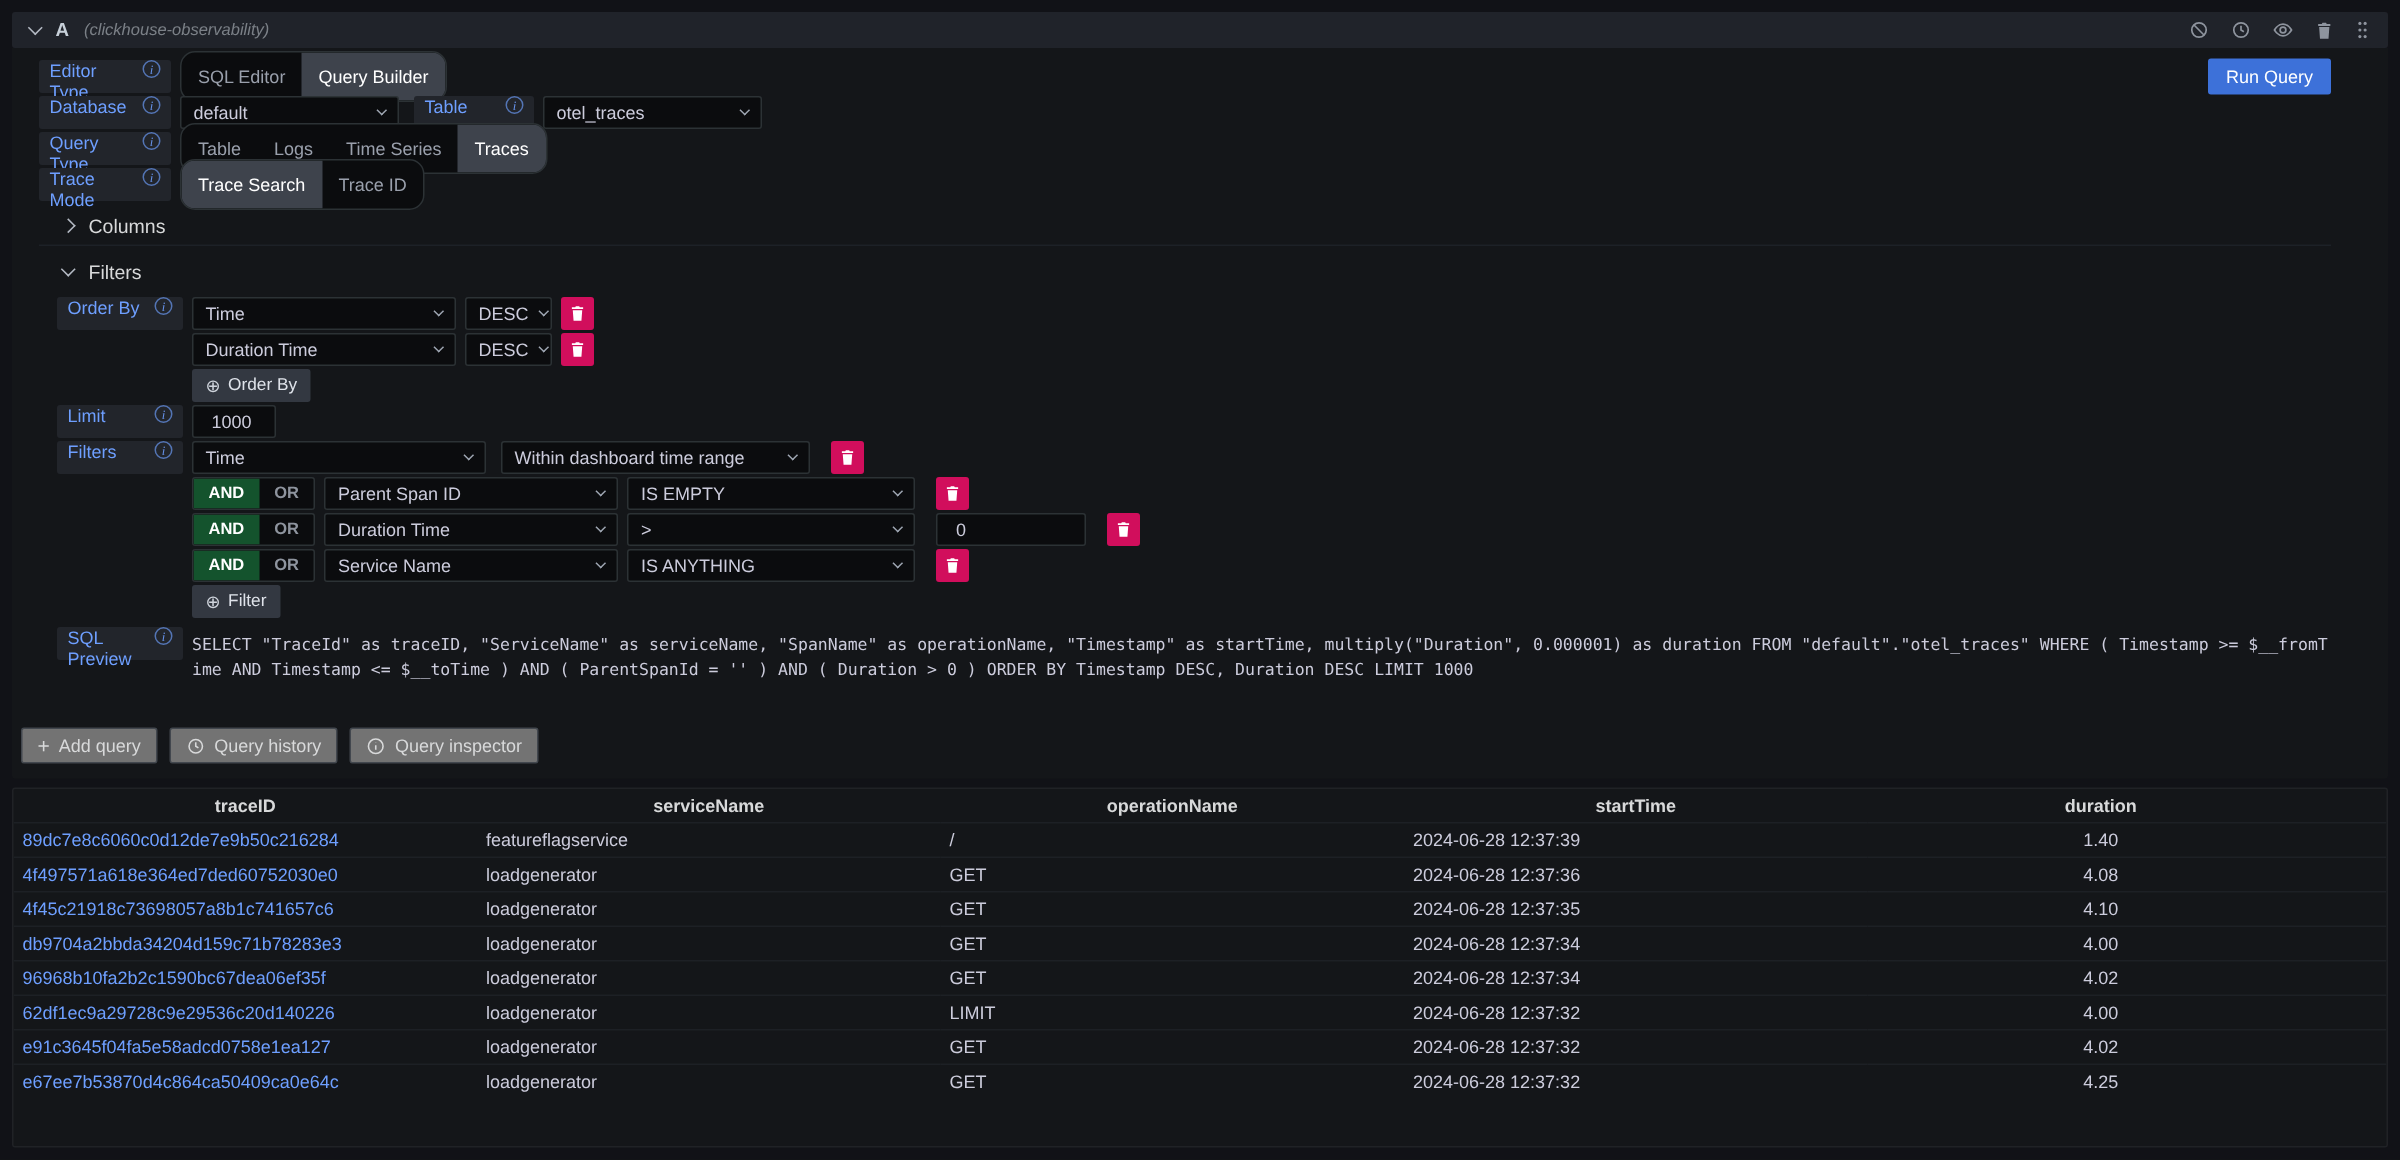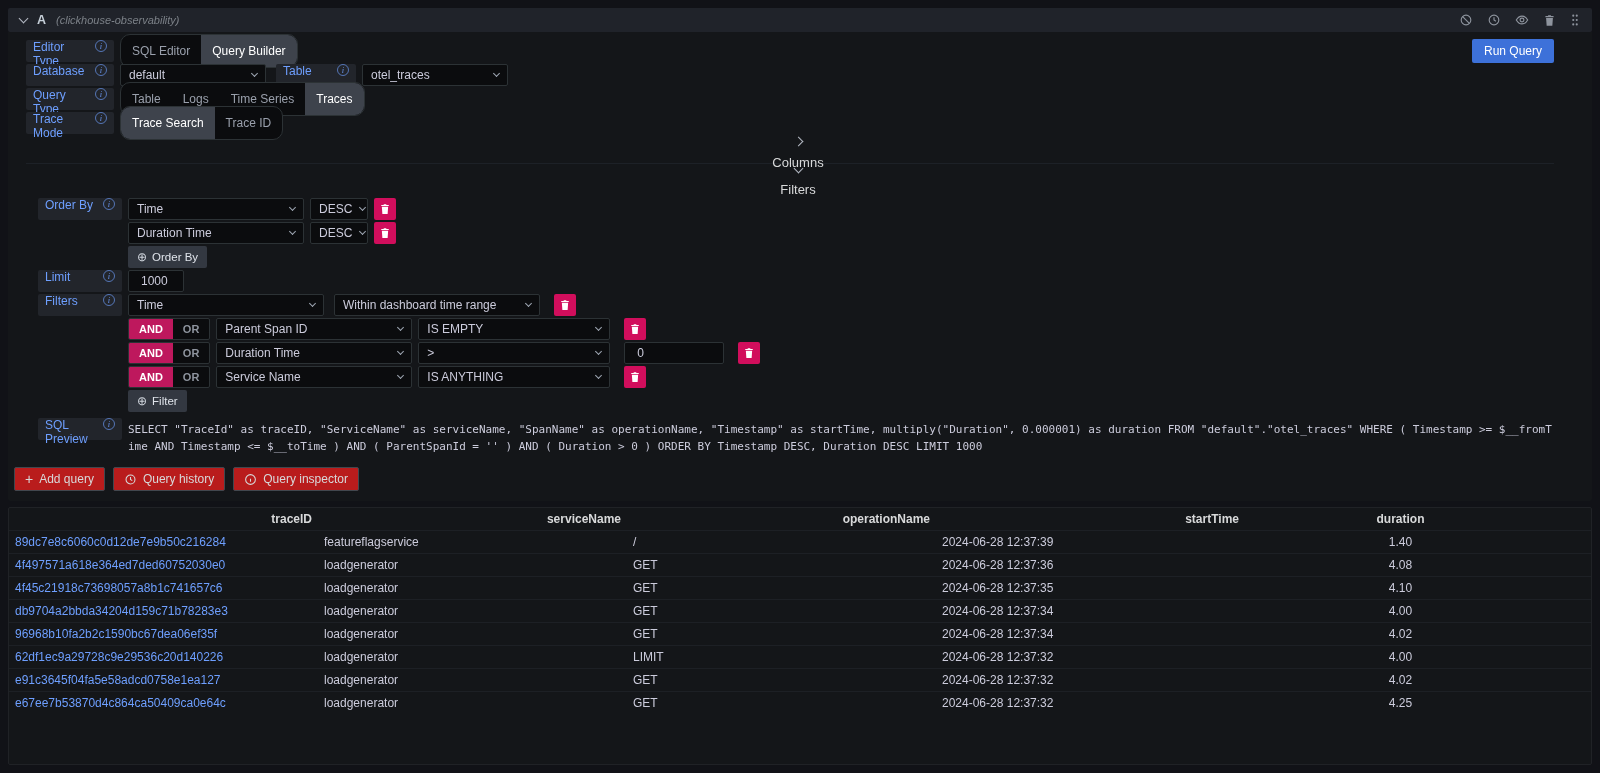--- a/index.html
+++ b/index.html
@@ -56,69 +56,70 @@
 
   .radio-group {
     display:inline-flex; height:34px; background:#0b0c0e; border:1px solid #2c3235;
     border-radius:10px; overflow:hidden; flex:0 0 auto;
   }
   .radio-item { padding:0 11px; display:flex; align-items:center; color:#9aa0ac; cursor:pointer; white-space:nowrap; }
   .radio-item.selected { background:#3e434c; color:#ffffff; }
 
   .bool-group { display:inline-flex; height:22px; border:1px solid #2c3235; border-radius:2px; overflow:hidden; flex:0 0 auto; background:#0b0c0e; }
   .bool-item { padding:0 10px; display:flex; align-items:center; color:#8e949e; cursor:pointer; font-weight:700; font-size:11px; }
-  .bool-item.selected { background:#be185d; color:#fff; }
+  .bool-item.selected { background:#14532d; color:#fff; }
 
   .trash-btn {
     width:22px; height:22px; flex:0 0 22px; background:#d10e5c; border:none; border-radius:2px;
     color:#fff; display:flex; align-items:center; justify-content:center; cursor:pointer; padding:0;
   }
 
   .run-btn {
     height:24px; background:#3d71d9; color:#fff; border:none; border-radius:2px;
     padding:0 12px; font-size:12px; font-weight:500; cursor:pointer; font-family:"Liberation Sans",sans-serif;
   }
 
   .add-btn {
     height:22px; background:#333841; border:none; border-radius:2px; color:#dfe3ea;
     display:inline-flex; align-items:center; gap:5px; padding:0 9px; font-size:11.5px; cursor:pointer;
     margin-left:90px; font-family:"Liberation Sans",sans-serif;
   }
   .add-btn::before { content:"⊕"; font-size:12px; color:#cfd4dc; }
 
-  .section-hdr { display:flex; align-items:center; gap:10px; height:26px; padding-left:16px; color:#d8d9da; font-size:13px; cursor:pointer; margin-top:4px;flex-direction:column; }
+  .section-hdr { display:flex; align-items:center; gap:10px; height:26px; padding-left:16px; color:#d8d9da; font-size:13px; cursor:pointer; margin-top:4px; }
   .section-hdr.bordered { border-bottom:1px solid #1d2127; }
   .cv { display:inline-block; width:7px; height:7px; border-right:1.5px solid #b4bac4; border-bottom:1.5px solid #b4bac4; flex:0 0 auto; }
   .cv.down { transform:rotate(45deg); margin-top:-3px; }
   .cv.right { transform:rotate(-45deg); }
   .section-body { padding-left:12px; margin-top:4px; }
 
   .sql-text {
     flex:1; font-family:"DejaVu Sans Mono", monospace; font-size:11px; line-height:1.55;
     color:#ccccdc; word-break:break-all; padding-top:3px; white-space:normal;
   }
 
   .footer-row { display:flex; align-items:center; gap:8px; margin:12px 0 0 -12px; }
   .ghost-btn {
-    height:24px; background:#b91c1c; border:1px solid #42474e; border-radius:2px; color:#d8d9da;
+    height:24px; background:#737373; border:1px solid #42474e; border-radius:2px; color:#d8d9da;
     display:inline-flex; align-items:center; gap:6px; padding:0 10px; font-size:12px; cursor:pointer;
     font-family:"Liberation Sans",sans-serif;
+    margin-top:18px;
   }
   .plus-ic::before { content:"+"; font-size:14px; color:#d8d9da; }
 
   
   .table-panel {
     flex:1 1 auto; min-height:0; margin-top:6px; background:#141619;
     border:1px solid #202226; border-radius:2px; overflow:hidden;
     display:flex; flex-direction:column;
   }
   .panel-title { height:26px; flex:0 0 26px; display:flex; align-items:center; padding:0 10px; color:#d8d9da; font-weight:500; }
   .tbl-wrap { flex:1; overflow:hidden; }
   table { width:100%; border-collapse:collapse; font-size:12px; table-layout:fixed; }
-  th { text-align:right; font-weight:700; color:#d8d9da; padding:4px 6px; height:22px; cursor:pointer; white-space:nowrap; }
+  th { text-align:center; font-weight:700; color:#d8d9da; padding:4px 6px; height:22px; cursor:pointer; white-space:nowrap; }
   td { padding:4px 6px; border-top:1px solid #1d2025; color:#ccccdc; height:23px; white-space:nowrap; overflow:hidden; }
   .num { text-align:center; padding-right:41px; }
   .link { color:#6e9fff; cursor:pointer; }
 </style>
 </head>
 <body>
 
 <div class="page">
 
   <div class="qheader">

